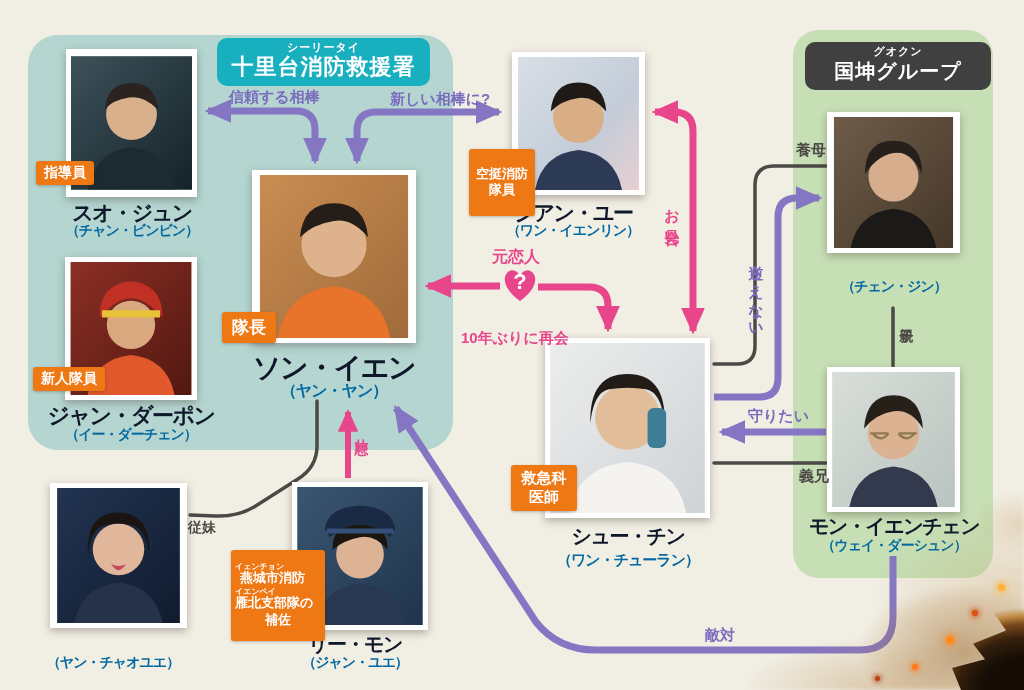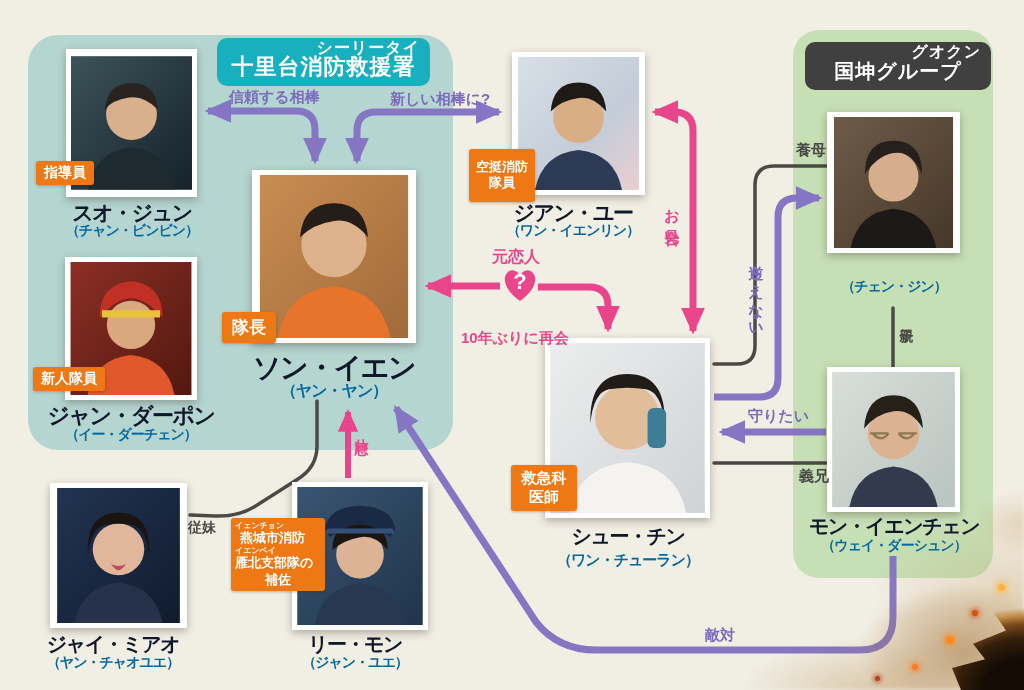--- a/index.html
+++ b/index.html
@@ -9,21 +9,21 @@
     font-family:"Liberation Sans","DejaVu Sans",sans-serif;
     font-weight:bold;
   }
   .panel{position:absolute;z-index:1;}
   .panel.teal{left:28px;top:35px;width:425px;height:415px;border-radius:30px;background:#b5d5d0;}
   .panel.green{left:793px;top:30px;width:200px;height:548px;border-radius:26px;background:#c6dfb5;}
 
   .header-box{position:absolute;z-index:4;color:#fff;text-align:center;border-radius:10px;padding:3px 10px 6px;}
   .header-box.teal{left:217px;top:38px;width:193px;background:#18b0bf;}
   .header-box.green{left:805px;top:42px;width:166px;background:#404040;}
-  .header-ruby{display:block;font-size:16px;letter-spacing:1px;line-height:13px;text-align:right;}
+  .header-ruby{display:block;font-size:11px;letter-spacing:1px;line-height:13px;}
   .header-main{display:block;font-size:22px;letter-spacing:1px;line-height:26px;white-space:nowrap;}
   .header-box.green .header-main{font-size:20px;}
 
   svg.lines{position:absolute;left:0;top:0;z-index:2;pointer-events:none;}
 
   .photo{position:absolute;z-index:3;background:#fff;border:5px solid #fff;
     box-shadow:0 3px 8px rgba(60,50,40,.35);}
   .ph{width:100%;height:100%;display:block;}
 
   .name{position:absolute;z-index:4;color:#0f172a;text-align:center;
@@ -187,21 +187,21 @@
               <stop offset="1" stop-color="#e8cfd2"></stop>
             </linearGradient>
           </defs>
           <rect width="100" height="110" fill="url(#g4)"></rect>
           <path d="M14,110 Q20,80 50,77 Q80,80 86,110 Z" fill="#2c3a55"></path>
           <circle cx="50" cy="50" r="21" fill="#d9ae85"></circle>
           <path d="M27,45 Q29,21 50,21 Q71,21 73,45 Q62,32 50,34 Q36,36 27,45 Z" fill="#1f1a16"></path>
         </svg>
     </span>
   </div>
-  <div class="role" style="left:469px;top:149px;font-size:13px;white-space:normal;width:58px;padding:10px 4px;">
+  <div class="role" style="left:469px;top:149px;font-size:13px;white-space:normal;width:58px;padding:17px 4px;">
     <span class="rline">空挺消防</span>
     <span class="rline">隊員</span>
   </div>
   <div class="name" style="left:483px;top:199px;width:180px;font-family:Liberation Serif, serif;">ジアン・ユー</div>
   <div class="actor" style="left:483px;top:222px;width:180px;">（ワン・イエンリン）</div>
 
   <div class="photo" style="left:545px;top:338px;width:155px;height:170px;">
     <span class="ph">
       <svg viewBox="0 0 100 110">
           <defs>
@@ -273,42 +273,41 @@
             </linearGradient>
           </defs>
           <rect width="100" height="110" fill="url(#g8)"></rect>
           <path d="M14,110 Q20,80 50,77 Q80,80 86,110 Z" fill="#25324a"></path>
           <circle cx="50" cy="50" r="21" fill="#e0b79a"></circle>
           <path d="M25,56 Q23,20 50,20 Q77,20 75,56 Q73,32 60,30 Q50,28 40,30 Q27,32 25,56 Z" fill="#1a1510"></path>
           <path d="M44,62 Q50,65 56,62 Q53,67 50,67 Q47,67 44,62 Z" fill="#c4485e"></path>
         </svg>
     </span>
   </div>
-  <div class="name" style="left:23px;top:631px;width:180px;font-size:20px;">ジャイ・ミアオ</div>
   <div class="actor" style="left:23px;top:654px;width:180px;">（ヤン・チャオユエ）</div>
 
   <div class="photo" style="left:292px;top:482px;width:126px;height:138px;">
     <span class="ph">
       <svg viewBox="0 0 100 110">
           <defs>
             <linearGradient id="g9" x1="0" y1="0" x2="1" y2="1">
               <stop offset="0" stop-color="#3a5572"></stop>
               <stop offset="1" stop-color="#20344c"></stop>
             </linearGradient>
           </defs>
           <rect width="100" height="110" fill="url(#g9)"></rect>
           <path d="M14,110 Q20,80 50,77 Q80,80 86,110 Z" fill="#273850"></path>
           <circle cx="50" cy="54" r="19" fill="#dcb394"></circle>
           <path d="M28,50 Q28,28 50,28 Q72,28 72,50 Q62,38 50,40 Q38,42 28,50 Z" fill="#1b1510"></path>
           <path d="M22,34 Q24,16 50,15 Q76,16 78,34 L74,40 Q62,30 50,30 Q38,30 26,40 Z" fill="#1b2a44"></path>
           <path d="M24,33 L76,33 L78,37 L22,37 Z" fill="#35517a"></path>
         </svg>
     </span>
   </div>
-  <div class="role" style="left:231px;top:518px;font-size:13px;white-space:normal;width:86px;padding:3px 4px;text-align:left;">
+  <div class="role" style="left:231px;top:550px;font-size:13px;white-space:normal;width:86px;padding:12px 4px;text-align:left;font-family:Liberation Mono, monospace;">
     <span class="rruby">イェンチョン</span>
     <span class="rline" style="padding-left:5px;">燕城市消防</span>
     <span class="rruby">イエンペイ</span>
     <span class="rline">雁北支部隊の</span>
     <span class="rline" style="text-align:center;">補佐</span>
   </div>
   <div class="name" style="left:265px;top:631px;width:180px;font-size:20px;">リー・モン</div>
   <div class="actor" style="left:265px;top:654px;width:180px;">（ジャン・ユエ）</div>
 
   <span class="rel-label purple" style="left:229px;top:88px;">信頼する相棒</span>

